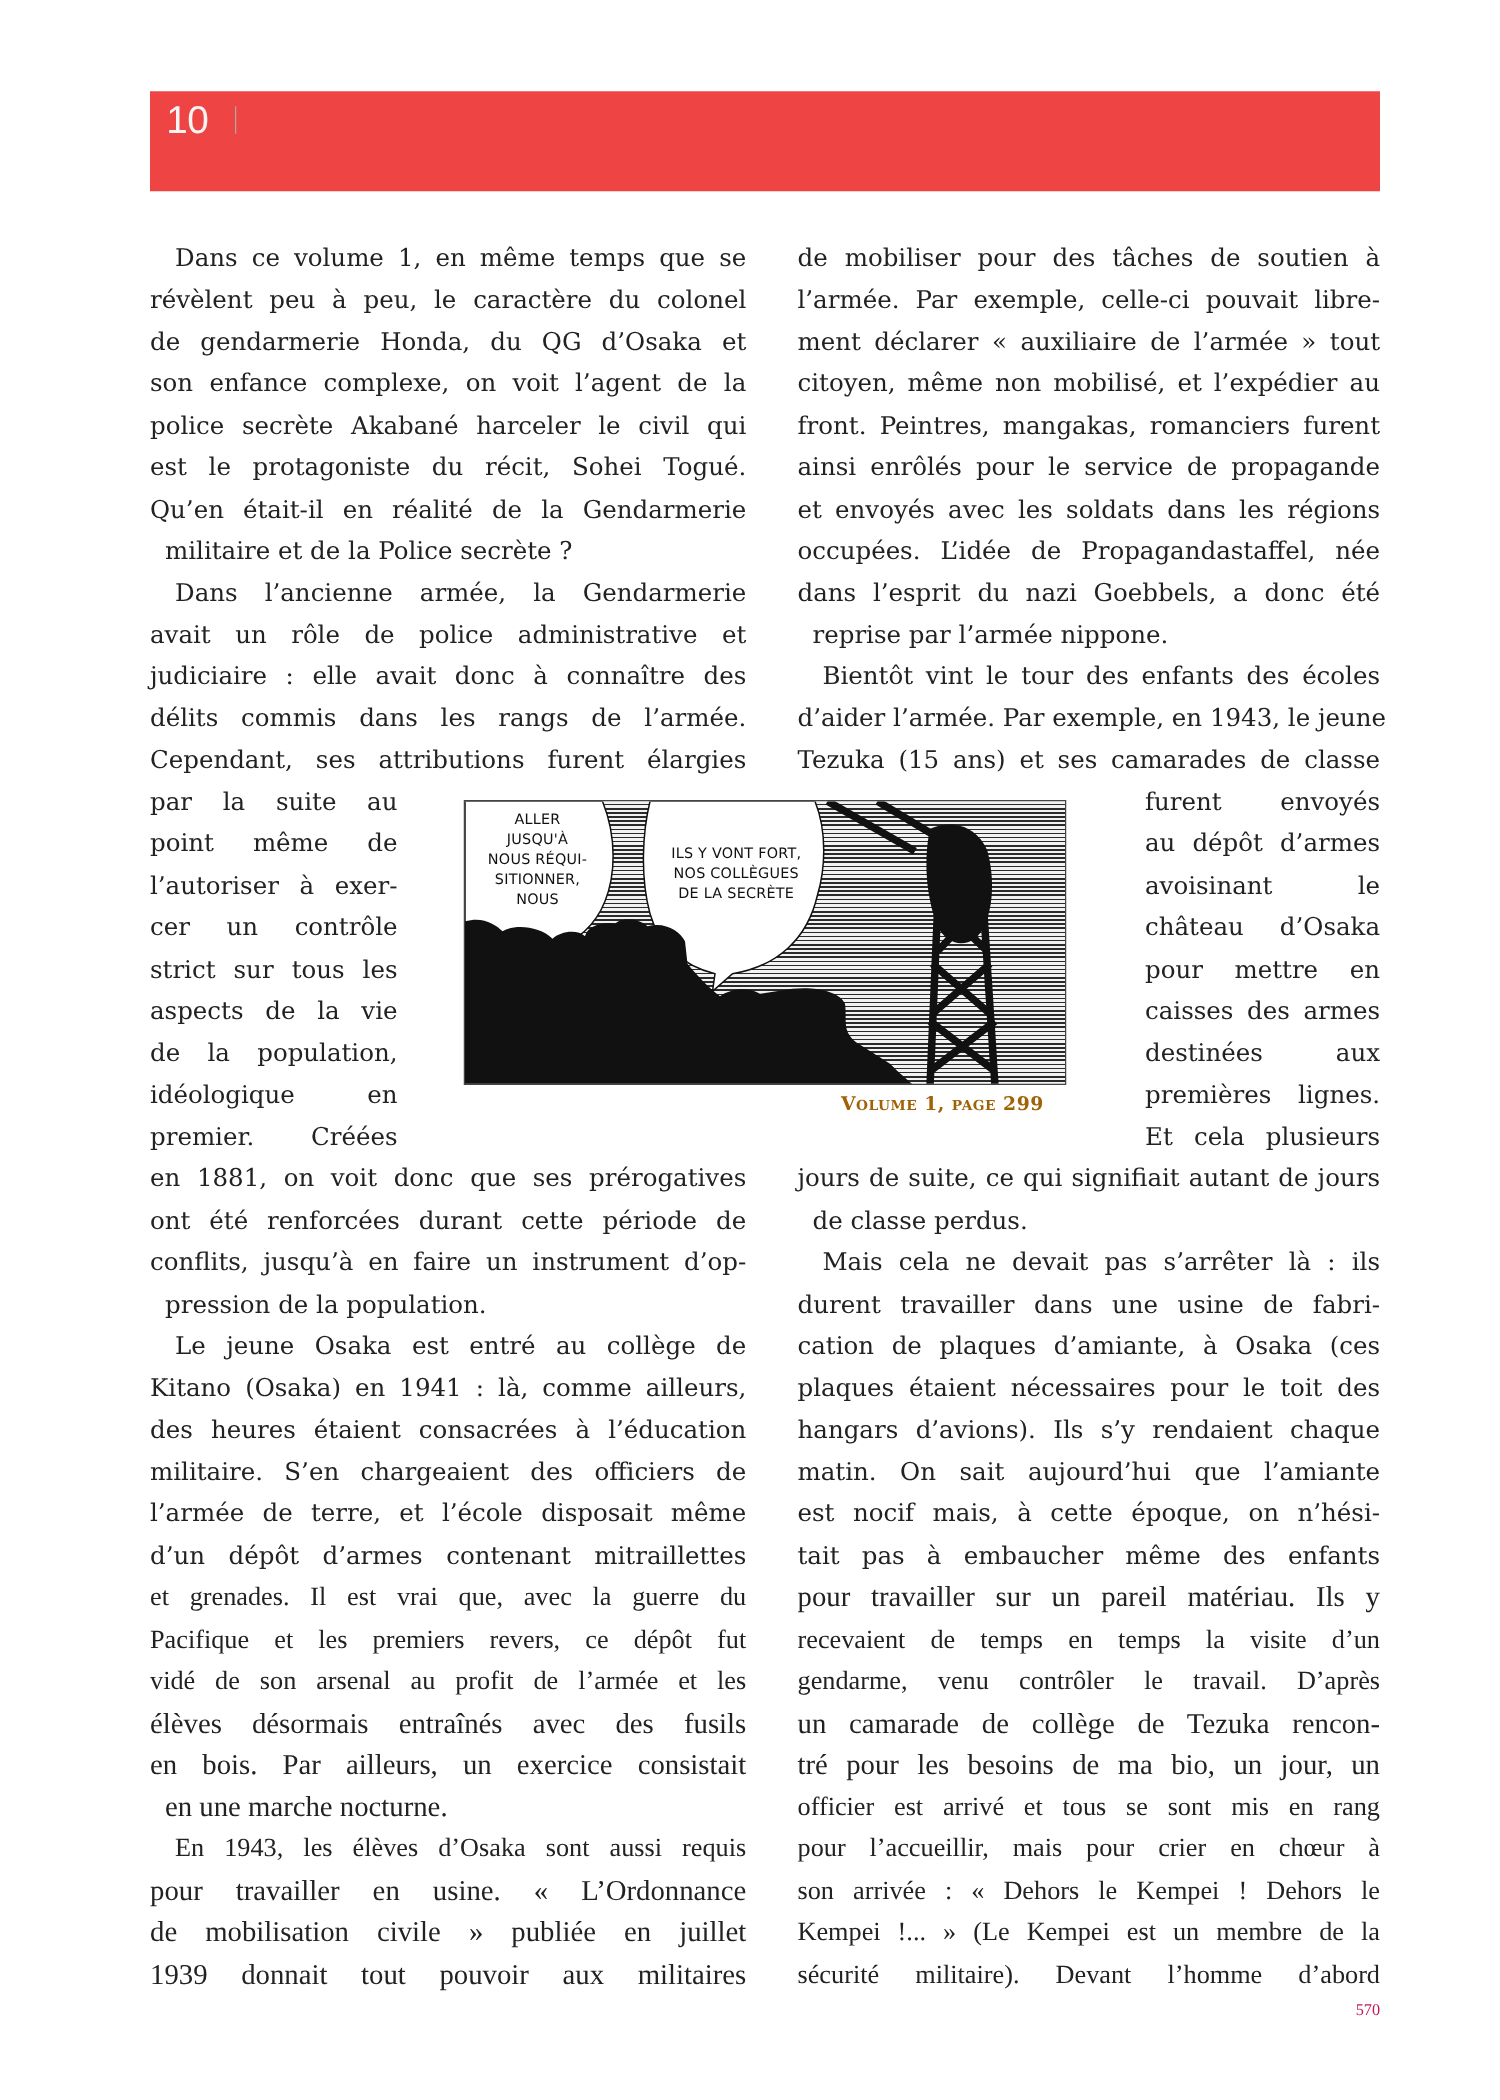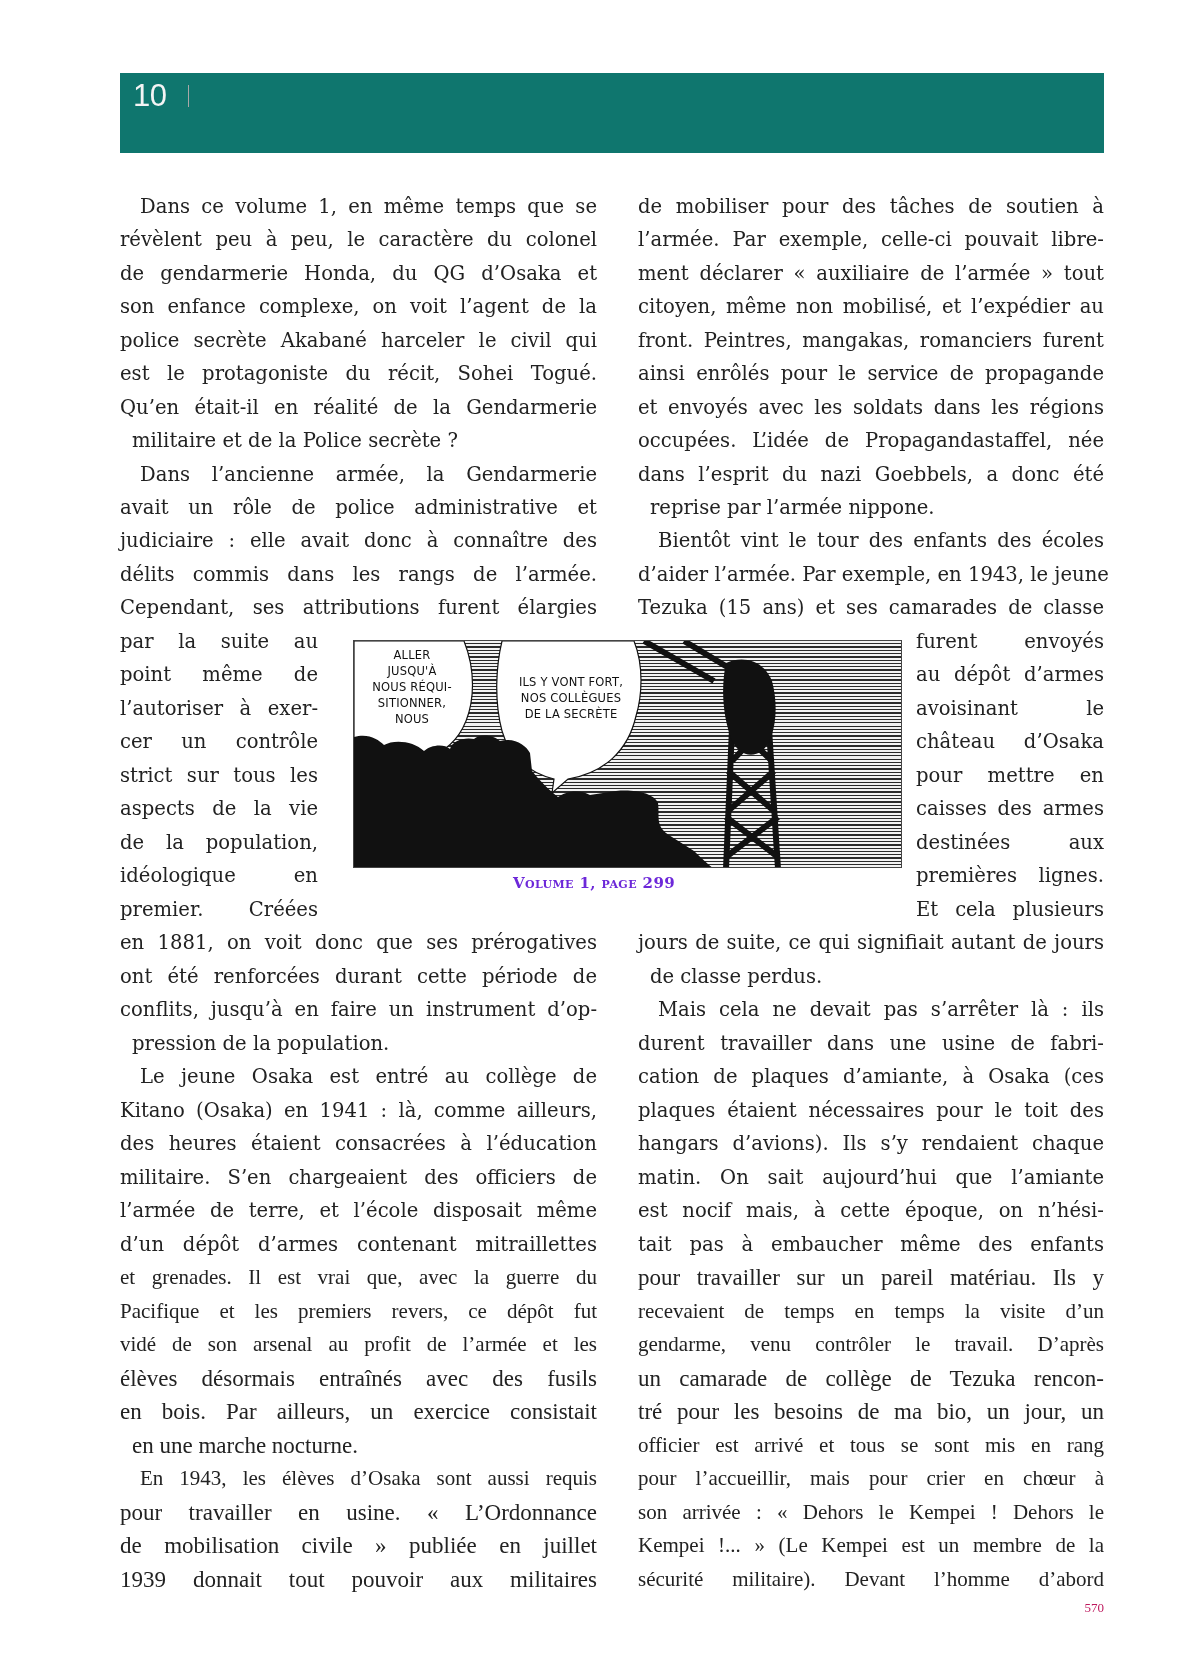--- a/index.html
+++ b/index.html
@@ -1,21 +1,21 @@
 <!DOCTYPE html>
 <html><head>
 <meta charset="utf-8">
 <style>
   html, body { margin: 0; padding: 0; background: #ffffff; }
   body { width: 1200px; height: 1680px; position: relative; overflow: hidden; }
   .page { position: absolute; left: 0; top: 0; width: 1200px; height: 1680px; background: #fff; }
 
   .chapter-header {
     position: absolute; left: 120px; top: 73px; width: 984px; height: 80px;
-    background: #0f766e;
+    background: #ef4444;
   }
   .chapter-number {
     position: absolute; left: 13px; top: 5px;
     font-family: "Liberation Sans", sans-serif; font-size: 31px; color: #f4f4f4;
     letter-spacing: -0.5px;
   }
   .chapter-sep {
     position: absolute; left: 68px; top: 12px; width: 1px; height: 22px; background: #a8a8a8;
   }
   .chapter-title {
@@ -29,34 +29,34 @@
     position: absolute; height: 33px; white-space: nowrap;
     font-family: "DejaVu Serif", serif; font-size: 19.6px; color: #222;
     line-height: 33px;
     text-align: justify; text-align-last: justify;
   }
   .line.last { text-align-last: left; margin-left: 12px; }
   .line.indent { text-indent: 20px; }
   .line.condensed { font-family: "Liberation Serif", serif; font-size: 23px; }
 
   .manga-panel {
-    position: absolute; left: 353px; top: 640px; width: 549px; height: 228px;
+    position: absolute; left: 371px; top: 640px; width: 482px; height: 228px;
     border: 1.5px solid #444; box-sizing: border-box; overflow: hidden;
     background: repeating-linear-gradient(to bottom, #f2f2f2 0px, #f2f2f2 2px, #2a2a2a 2px, #2a2a2a 3.3px);
   }
   .manga-panel svg { position: absolute; left: 0; top: 0; }
   .bubble-text {
     position: absolute; text-align: center;
     font-family: "DejaVu Sans", sans-serif; font-size: 11.5px; line-height: 16px; color: #111;
     letter-spacing: 0.2px;
   }
   .bubble-text span { display: block; }
   .caption {
-    position: absolute; left: 353px; top: 874px; width: 482px; text-align: center;
-    font-family: "DejaVu Serif", serif; font-weight: bold; font-size: 15px; color: #6d28d9;
+    position: absolute; left: 353px; top: 874px; width: 482px; text-align: right;
+    font-family: "DejaVu Serif", serif; font-weight: bold; font-size: 15px; color: #a16207;
     font-variant: small-caps; letter-spacing: 0.4px;
   }
   .page-number {
     position: absolute; right: 96px; top: 1600px;
     font-family: Liberation Serif, serif; font-size: 13px; color: #be185d;
   }
 </style>
 </head>
 <body>
 

